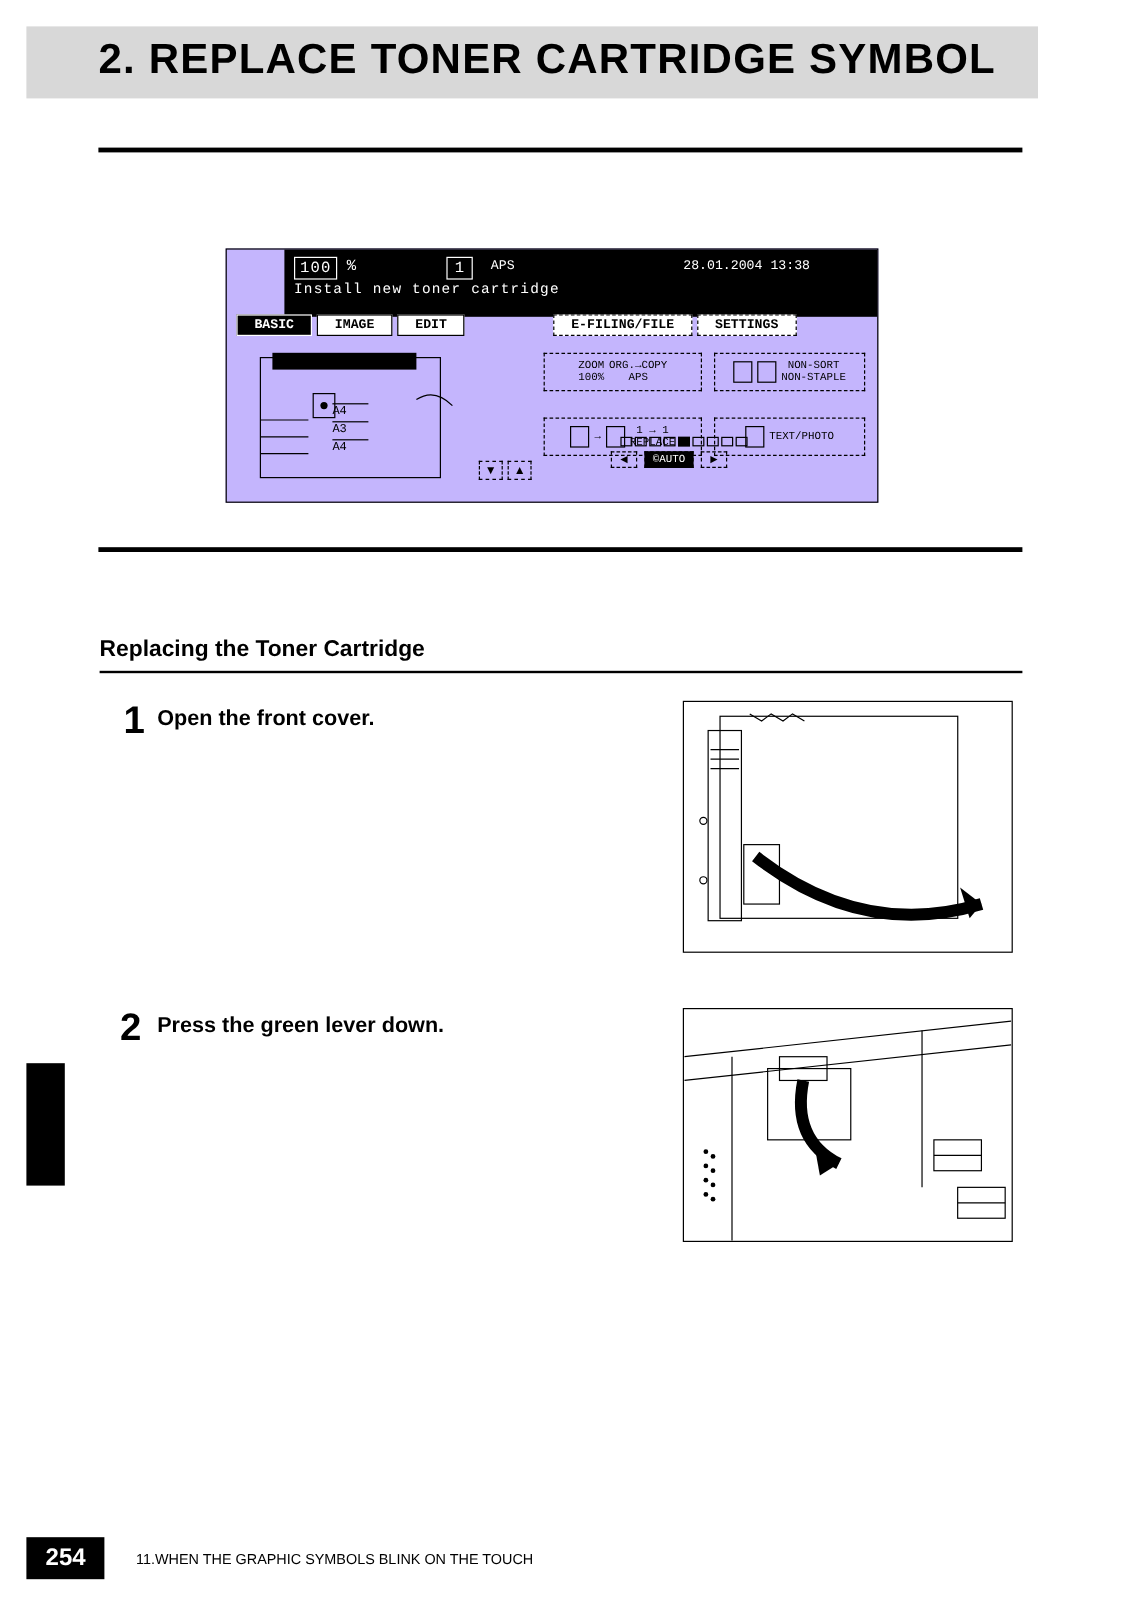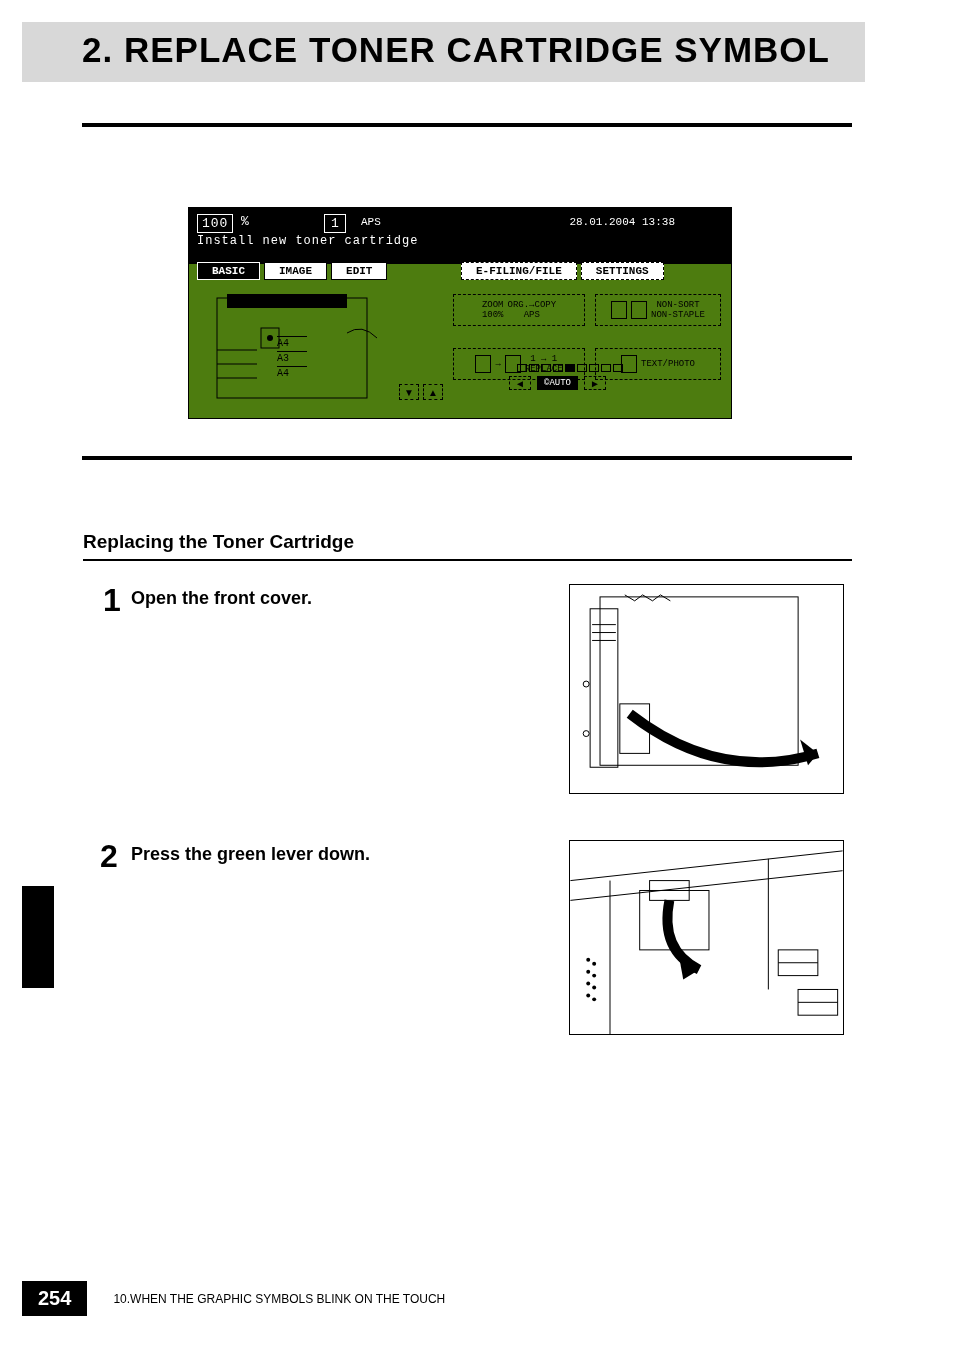--- a/index.html
+++ b/index.html
@@ -15,21 +15,21 @@
     font-size: 35px; font-weight: bold; letter-spacing: 1px;
   }
 
   .rule-thick { position: absolute; left: 82px; width: 770px; height: 4px; background: #000; }
   .rule-thin  { position: absolute; left: 83px; width: 769px; height: 2px; background: #000; }
 
   .intro-text { position: absolute; left: 82px; top: 141px; width: 770px; font-size: 16px; line-height: 28px; }
 
   .lcd-panel {
     position: absolute; left: 188px; top: 207px; width: 544px; height: 212px;
-    background: #4d7c0f; border: 1px solid #000;
+    background: #c4b5fd; border: 1px solid #000; padding-left: 48px;
   }
   .lcd-top { position: relative; width: 100%; height: 56px; background: #000; color: #fff; }
   .lcd-zoom-box { position: absolute; left: 8px; top: 6px; border: 1px solid #fff; padding: 1px 4px; font-family: "Courier New", monospace; font-size: 13px; letter-spacing: 1px; }
   .lcd-pct { position: absolute; left: 52px; top: 6px; font-family: "Courier New", monospace; font-size: 13px; }
   .lcd-count-box { position: absolute; left: 135px; top: 6px; border: 1px solid #fff; padding: 1px 6px; font-family: "Courier New", monospace; font-size: 13px; }
   .lcd-aps { position: absolute; left: 172px; top: 8px; font-family: "Courier New", monospace; font-size: 11px; }
   .lcd-date { position: absolute; right: 56px; top: 8px; font-family: "Courier New", monospace; font-size: 11px; }
   .lcd-msg { position: absolute; left: 8px; top: 26px; font-family: "Courier New", monospace; font-size: 12px; letter-spacing: 1px; }
   .lcd-tab-row { position: absolute; left: 8px; top: 54px; display: flex; gap: 4px; }
   .lcd-tab {
@@ -217,16 +217,16 @@
       <line x1="210" y1="123" x2="250" y2="123" stroke="#000"></line>
       <rect x="230" y="150" width="40" height="26" fill="none" stroke="#000"></rect>
       <line x1="230" y1="163" x2="270" y2="163" stroke="#000"></line>
     </svg>
   </div>
 
   <div class="side-tab"></div>
 
   <div class="footer">
     <div class="page-badge">254</div>
-    <div class="footer-text">10.WHEN THE GRAPHIC SYMBOLS BLINK ON THE TOUCH</div>
+    <div class="footer-text">11.WHEN THE GRAPHIC SYMBOLS BLINK ON THE TOUCH</div>
   </div>
 
 </div>
 
 </body></html>

